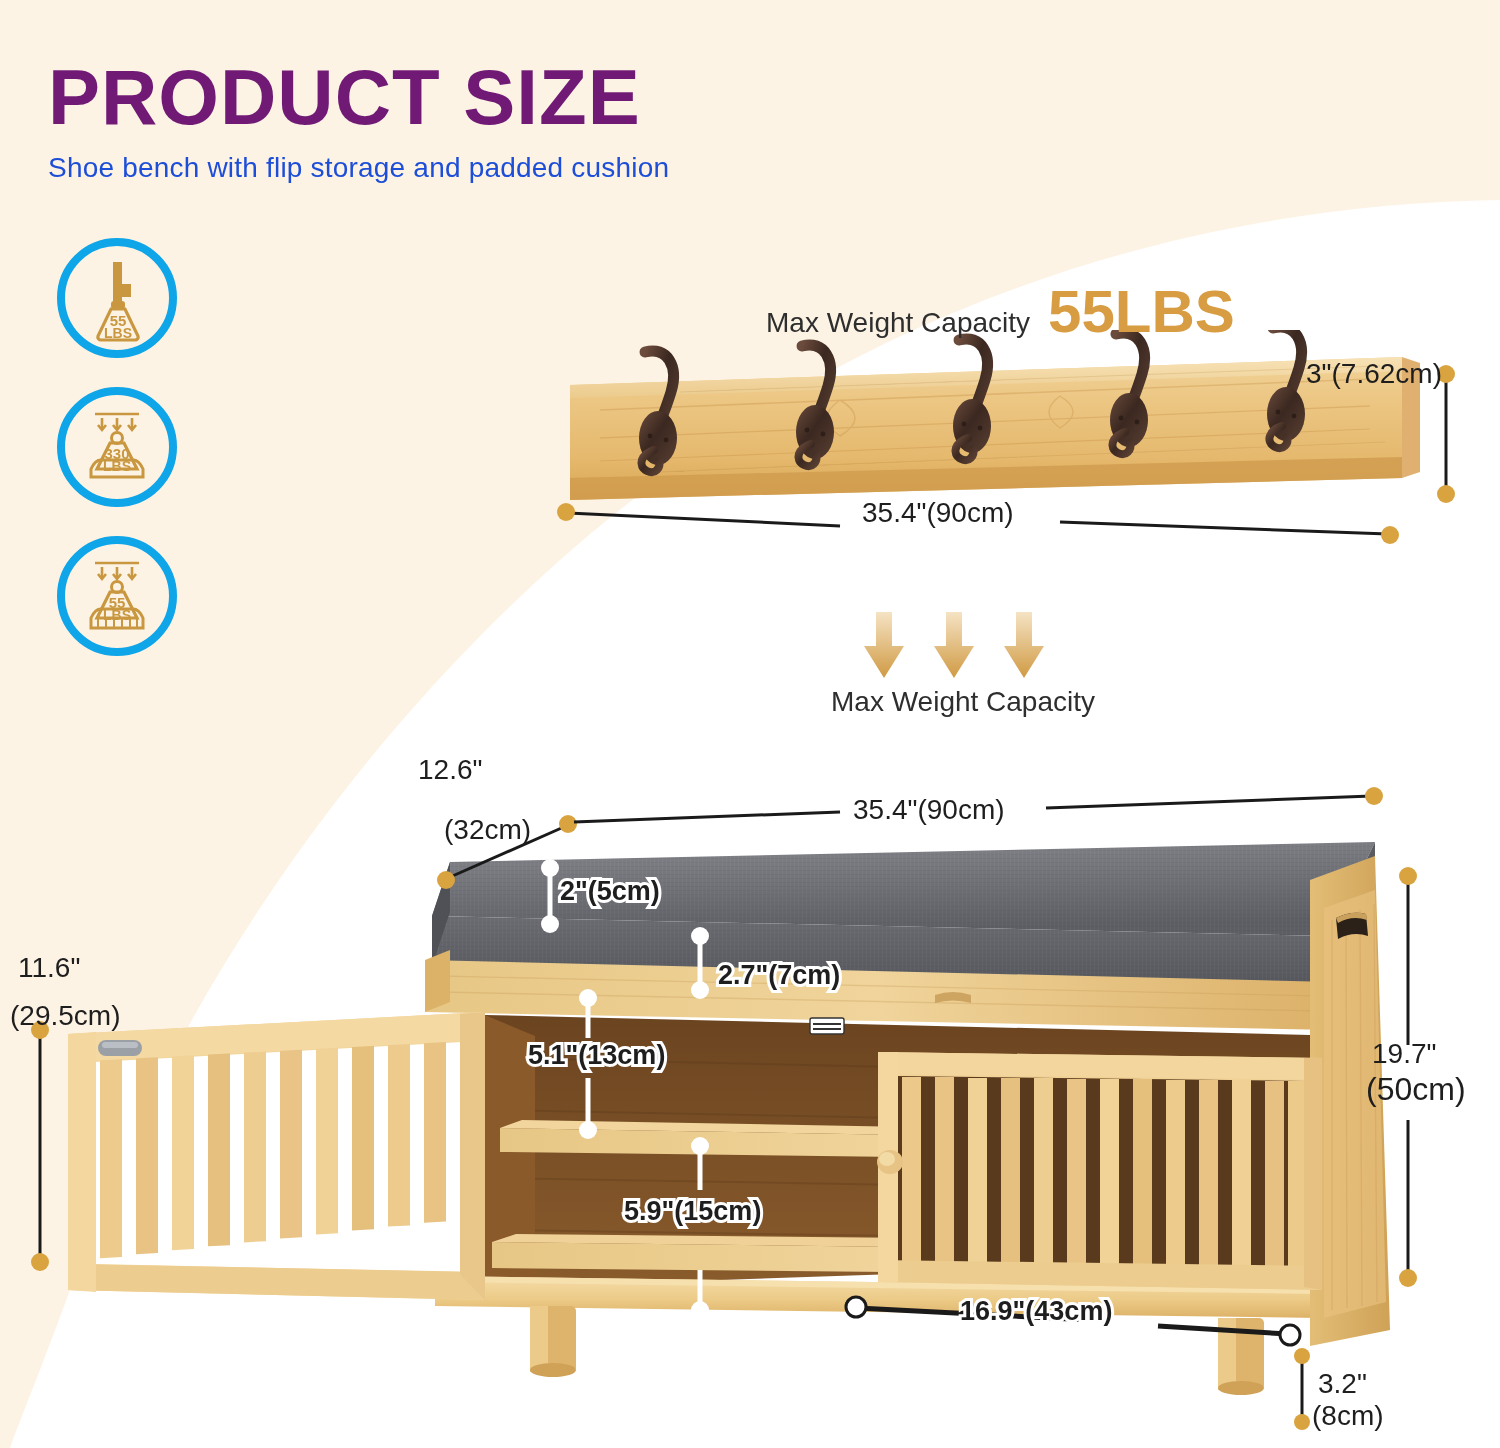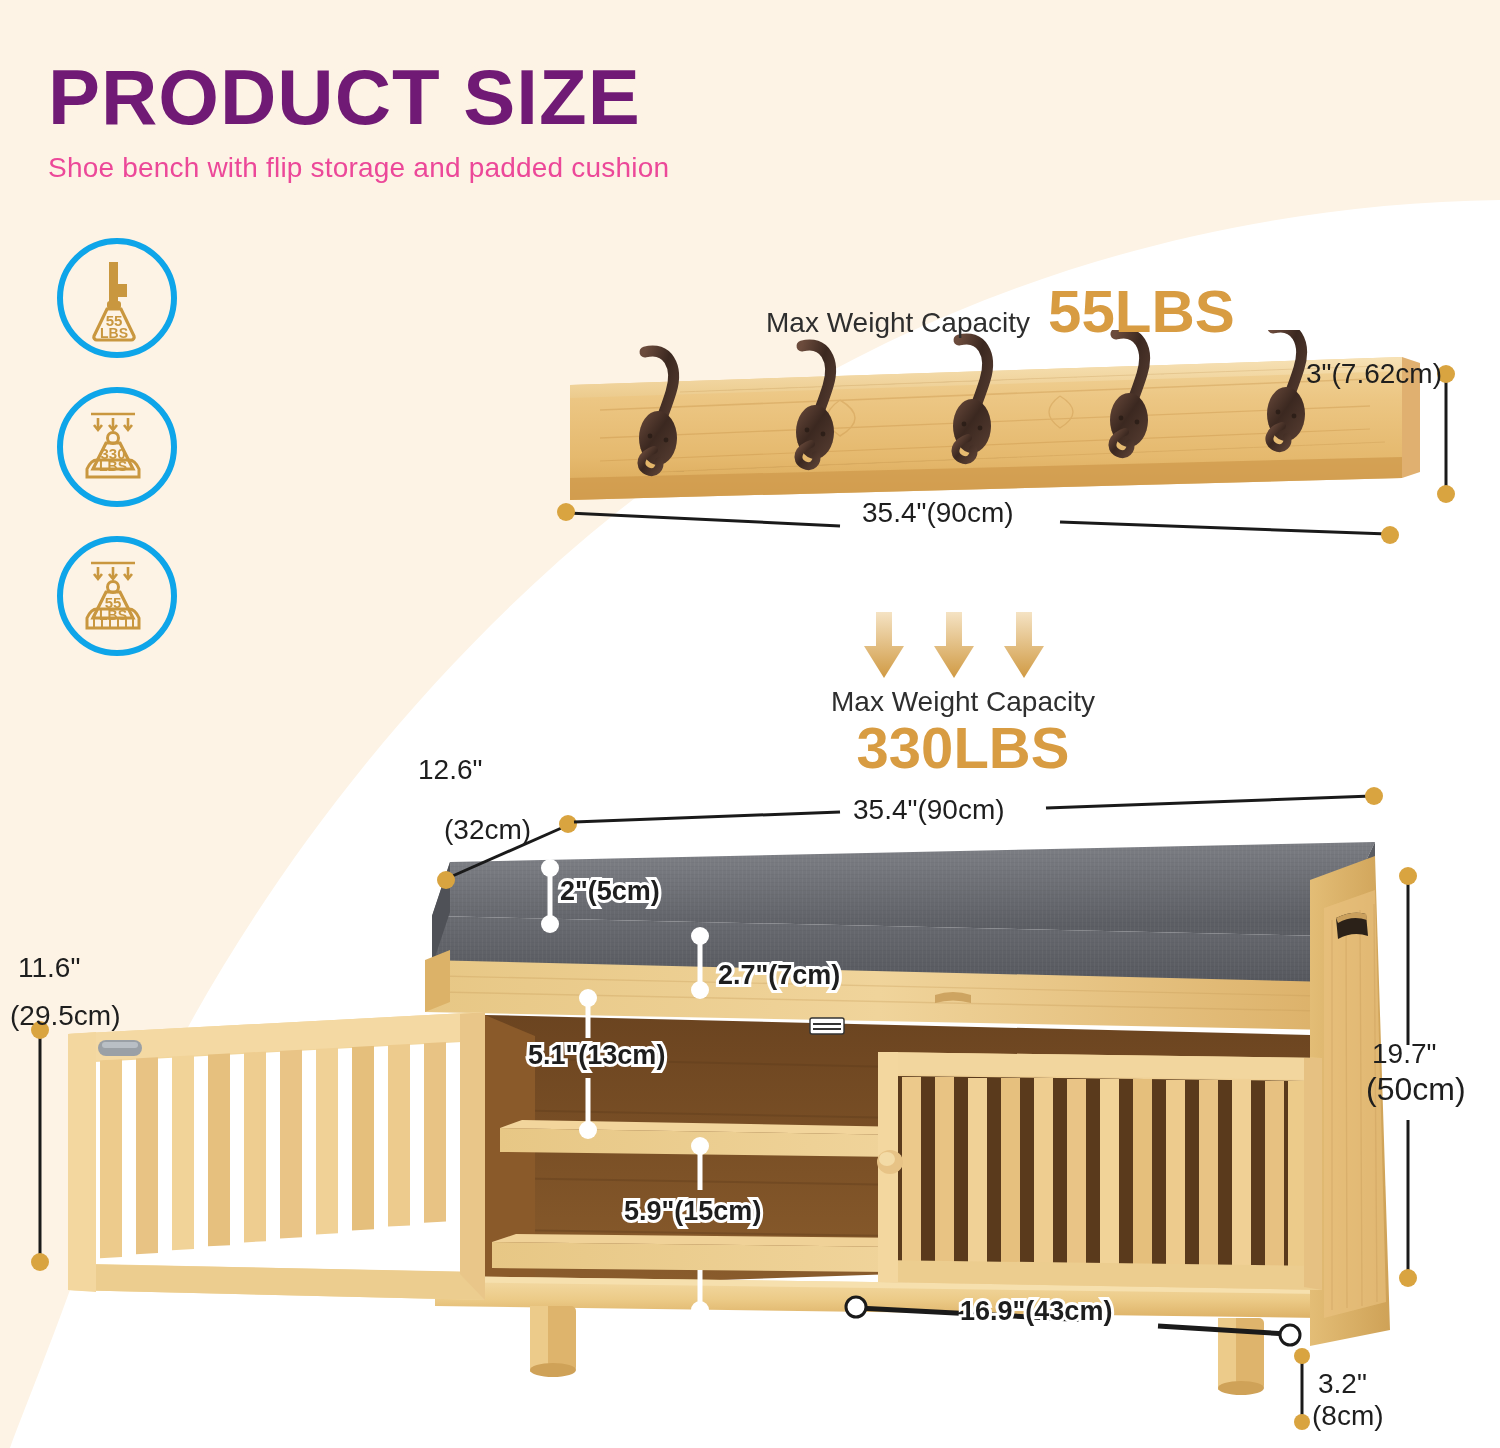--- a/index.html
+++ b/index.html
@@ -15,26 +15,26 @@
   
   .bg-beige { position:absolute; left:0; top:0; width:1500px; height:1448px; z-index:0; }
 
   
   .header { position:absolute; left:48px; top:58px; z-index:6; }
   .title {
     font-size:78px; font-weight:bold; color:#701a75;
     letter-spacing:1px; line-height:1.02;
     text-shadow:0 0 7px #fdf3e5, 0 0 7px #fdf3e5;
   }
-  .subtitle { font-size:28px; color:#ec4899; margin-top:14px; letter-spacing:.2px; }
+  .subtitle { font-size:28px; color:#1d4ed8; margin-top:14px; letter-spacing:.2px; }
 
   
   .badges { position:absolute; left:57px; top:238px; z-index:6; }
-  .badge { width:120px; height:120px; border:6px solid #0ea5e9; border-radius:50%;
-           display:flex; align-items:center; margin-bottom:29px;
+  .badge { width:120px; height:120px; border:8px solid #0ea5e9; border-radius:50%;
+           display:flex; align-items:center; justify-content:center; margin-bottom:29px;
            background:transparent; }
 
   
   .dim {
     position:absolute; z-index:9;
     font-size:27px; font-weight:bold; color:#1e1e1e;
     white-space:nowrap; line-height:1.12;
     -webkit-text-stroke:6px #ffffff;
     paint-order:stroke fill;
   }
@@ -251,21 +251,20 @@
         <stop offset="0%" stop-color="#f5e3c4"></stop>
             <stop offset="100%" stop-color="#d09a43"></stop>
           </linearGradient>
         </defs>
       <path d="M16,0 h16 v34 h12 L24,66 L4,34 h12 z" fill="url(#ar3)"></path>
     </svg>
   </div>
 
   <div class="cap-wrap cap2">
     <div class="cap-label">Max Weight Capacity</div>
-    <div class="cap-value">330LBS</div>
   </div>
 
   <svg class="art" style="left:30px; top:790px;" width="1420" height="620" viewBox="0 0 1420 620">
     <defs>
       <linearGradient id="bamLight" x1="0" y1="0" x2="0" y2="1">
         <stop offset="0%" stop-color="#f4dca8"></stop>
           <stop offset="55%" stop-color="#eccb88"></stop>
           <stop offset="100%" stop-color="#ddb267"></stop>
       </linearGradient>
       <linearGradient id="bamMid" x1="0" y1="0" x2="1" y2="0">

